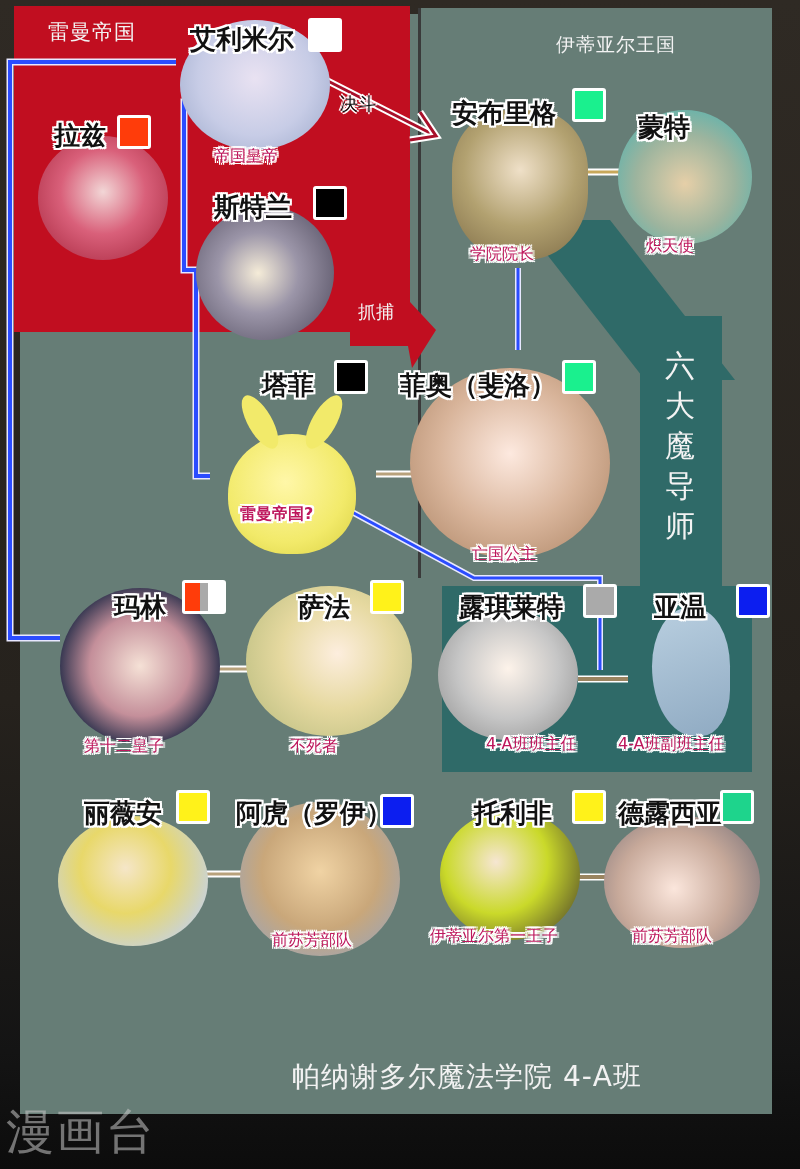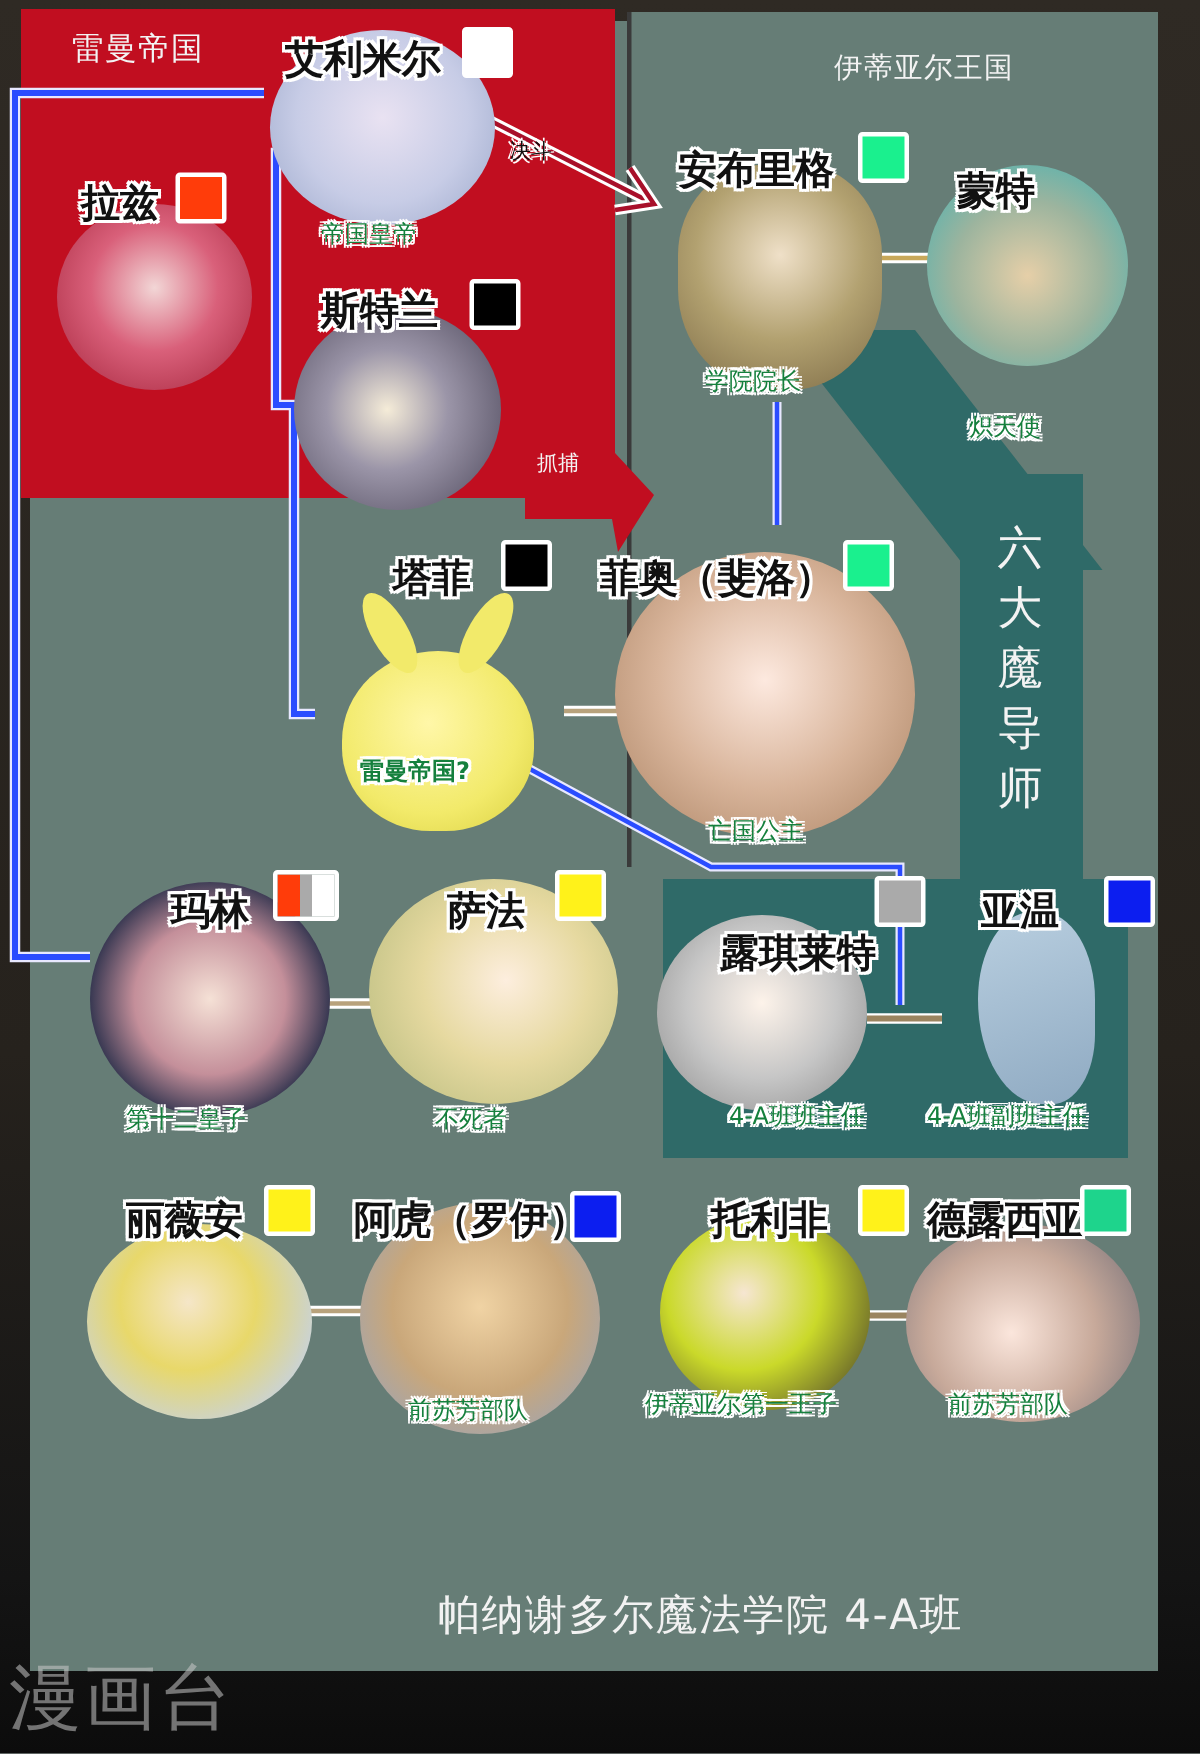--- a/index.html
+++ b/index.html
@@ -19,28 +19,28 @@
     }
     .band-vert { left: 640px; top: 316px; width: 82px; height: 280px; background: #2f6a68; }
     .band-class { left: 442px; top: 586px; width: 310px; height: 186px; background: #2f6a68; }
     .region-label { color: #f3f3f3; font-size: 21px; letter-spacing: 1px; }
     .vlabel { color: #f3f3f3; font-size: 30px; line-height: 40px; width: 40px; text-align: center; }
     .name {
       color: #111; font-size: 26px; font-weight: bold; white-space: nowrap;
       text-shadow: -2px -2px 0 #fff, 2px -2px 0 #fff, -2px 2px 0 #fff, 2px 2px 0 #fff, 0 2px 0 #fff, 2px 0 0 #fff, 0 -2px 0 #fff, -2px 0 0 #fff;
     }
     .role {
-      color: #15803d; font-size: 16px; white-space: nowrap;
+      color: #be185d; font-size: 16px; white-space: nowrap;
       text-shadow: -2px -2px 0 #fff, 2px -2px 0 #fff, -2px 2px 0 #fff, 2px 2px 0 #fff, 0 2px 0 #fff, 2px 0 0 #fff, 0 -2px 0 #fff, -2px 0 0 #fff;
     }
     .swatch { width: 34px; height: 34px; border: 3px solid #fff; border-radius: 3px; }
     .avatar { border-radius: 50%; overflow: hidden; }
     .caption { color: #f2f2f2; font-size: 28px; letter-spacing: 1px; white-space: nowrap; }
     .watermark { color: rgba(200,200,200,0.55); font-size: 48px; letter-spacing: 2px; }
-    .arrow-text { color: #f4f4f4; font-size: 14px; text-align: center; }
+    .arrow-text { color: #f4f4f4; font-size: 18px; text-align: center; }
   </style>
 </head>
 <body>
 
 <div class="abs panel-main"></div>
 <div class="abs panel-kingdom-bg"></div>
 <div class="abs panel-red"></div>
 <div class="abs band-diag"></div>
 <div class="abs band-vert"></div>
 <div class="abs band-class"></div>
@@ -106,36 +106,36 @@
 <div class="abs name" style="left:214px;top:190px;">斯特兰</div>
 <div class="abs swatch" style="left:313px;top:186px;background:#000000;"></div>
 
 <div class="abs avatar" style="left:452px;top:110px;width:136px;height:150px;background:radial-gradient(circle at 50% 40%, #efe0c8 0%, #b2a170 50%, #7c6a45 100%);border-radius:40% 40% 45% 45%;"></div>
 <div class="abs name" style="left:452px;top:96px;">安布里格</div>
 <div class="abs swatch" style="left:572px;top:88px;background:#1af08e;"></div>
 <div class="abs role" style="left:470px;top:244px;">学院院长</div>
 
 <div class="abs avatar" style="left:618px;top:110px;width:134px;height:134px;background:radial-gradient(circle at 50% 55%, #e6cfa8 0%, #9cb49e 50%, #3fb2b4 100%);"></div>
 <div class="abs name" style="left:638px;top:96px;margin-top:14px;">蒙特</div>
-<div class="abs role" style="left:646px;top:236px;margin-top:39px;">炽天使</div>
+<div class="abs role" style="left:646px;top:236px;">炽天使</div>
 
 <div class="abs" style="left:228px;top:434px;width:128px;height:120px;border-radius:50% 50% 46% 46%;background:radial-gradient(circle at 45% 40%, #fff7a8 0%, #f2ea6a 60%, #d8cf40 100%);"></div>
 <div class="abs" style="left:248px;top:392px;width:24px;height:60px;border-radius:50%;background:#f2ea6a;transform:rotate(-30deg);"></div>
 <div class="abs" style="left:312px;top:392px;width:24px;height:60px;border-radius:50%;background:#f2ea6a;transform:rotate(30deg);"></div>
 <div class="abs name" style="left:262px;top:368px;">塔菲</div>
 <div class="abs swatch" style="left:334px;top:360px;background:#000000;"></div>
 <div class="abs role" style="left:240px;top:504px;font-weight:bold;">雷曼帝国?</div>
 
 <div class="abs avatar" style="left:410px;top:368px;width:200px;height:190px;background:radial-gradient(circle at 50% 45%, #fde9df 0%, #d8b49a 50%, #a88060 100%);"></div>
 <div class="abs name" style="left:400px;top:368px;">菲奥（斐洛）</div>
 <div class="abs swatch" style="left:562px;top:360px;background:#1af08e;"></div>
 <div class="abs role" style="left:472px;top:544px;">亡国公主</div>
 
 <div class="abs avatar" style="left:438px;top:610px;width:140px;height:130px;background:radial-gradient(circle at 50% 45%, #fdf3ea 0%, #c6c6c6 50%, #8a8a8a 100%);"></div>
-<div class="abs name" style="left:480px;top:590px;margin-top:28px;">露琪莱特</div>
+<div class="abs name" style="left:459px;top:590px;">露琪莱特</div>
 <div class="abs swatch" style="left:583px;top:584px;background:#aaaaaa;"></div>
 <div class="abs role" style="left:454px;top:734px;margin-left:32px;">4-A班班主任</div>
 
 <div class="abs" style="left:652px;top:608px;width:78px;height:128px;border-radius:50% 50% 40% 60%;background:linear-gradient(160deg, #b9cfe0 0%, #8faac2 100%);"></div>
 <div class="abs name" style="left:654px;top:590px;">亚温</div>
 <div class="abs swatch" style="left:736px;top:584px;background:#0c1ef0;"></div>
 <div class="abs role" style="left:618px;top:734px;">4-A班副班主任</div>
 
 <div class="abs avatar" style="left:60px;top:588px;width:160px;height:156px;background:radial-gradient(circle at 50% 50%, #f5e1d6 0%, #c48f9a 45%, #262d49 75%);"></div>
 <div class="abs name" style="left:114px;top:590px;">玛林</div>

